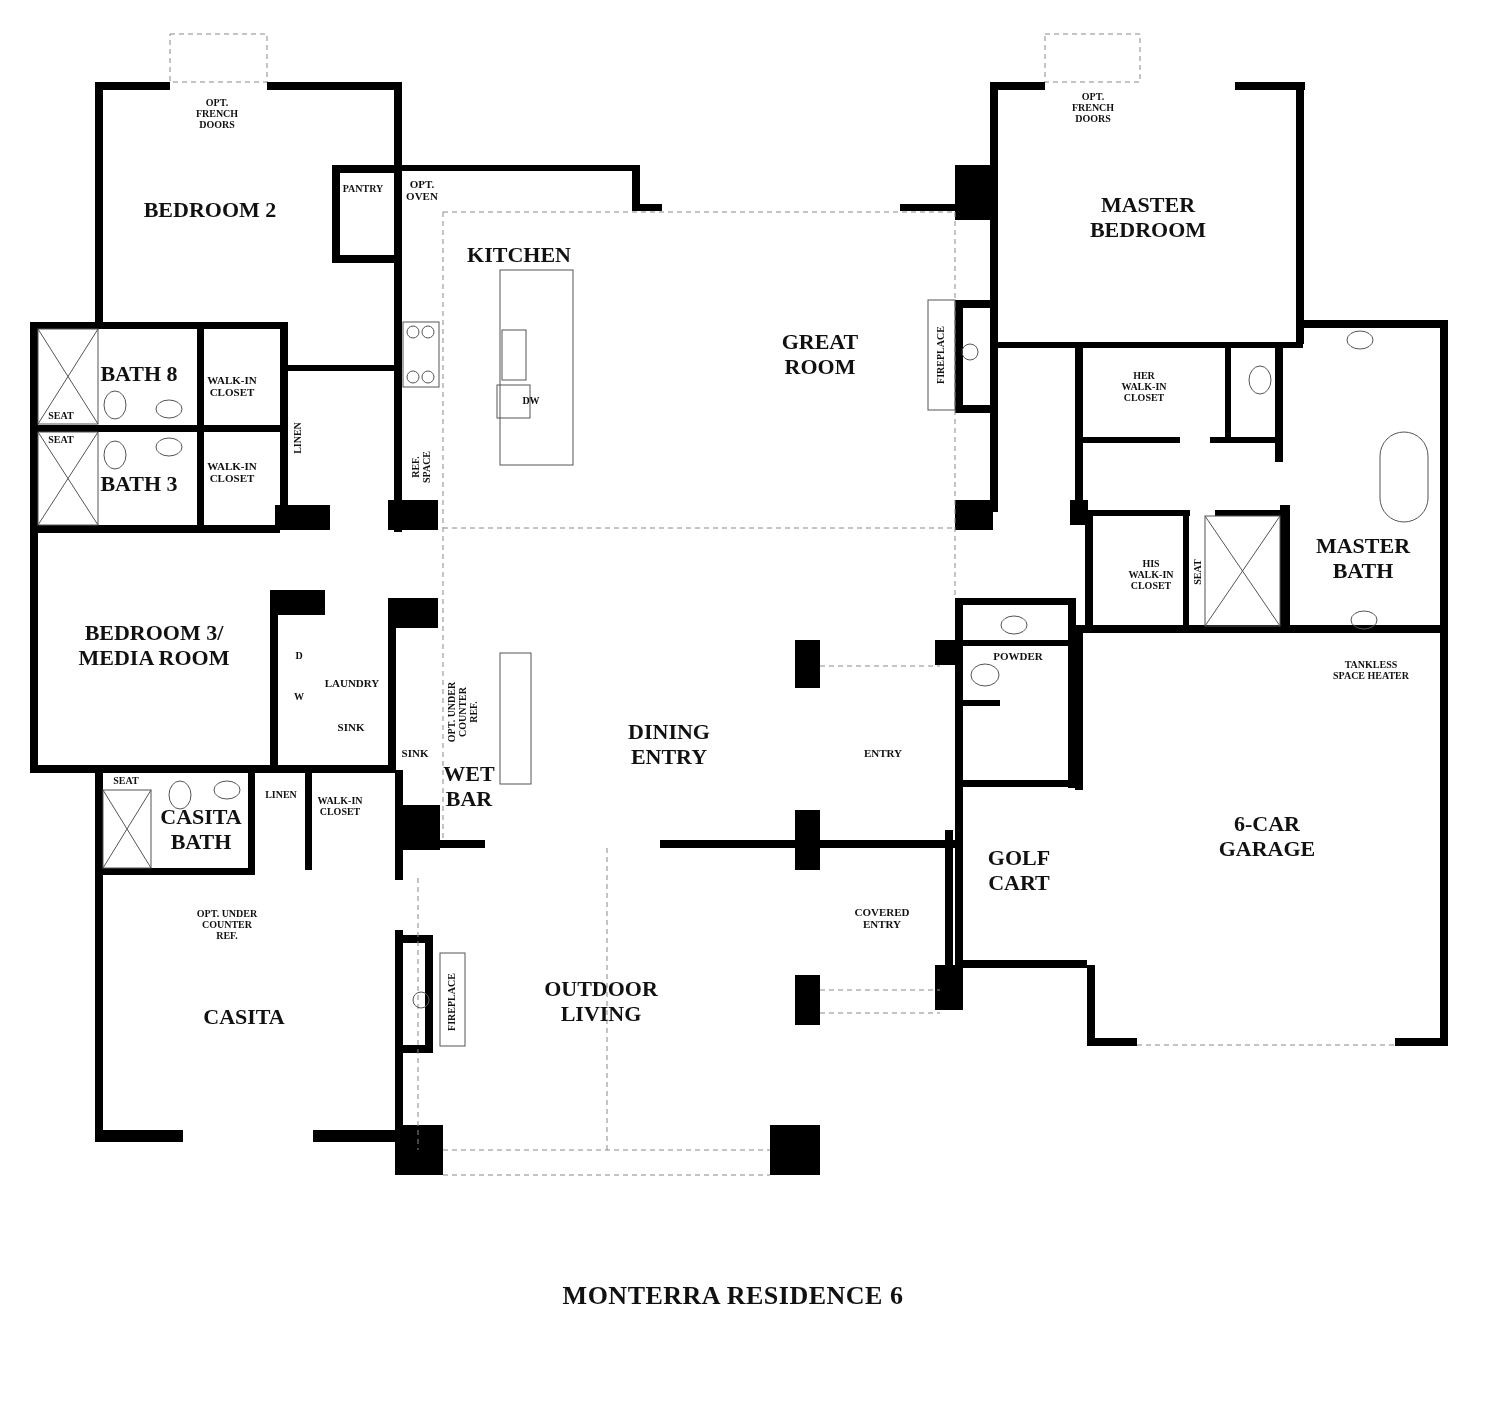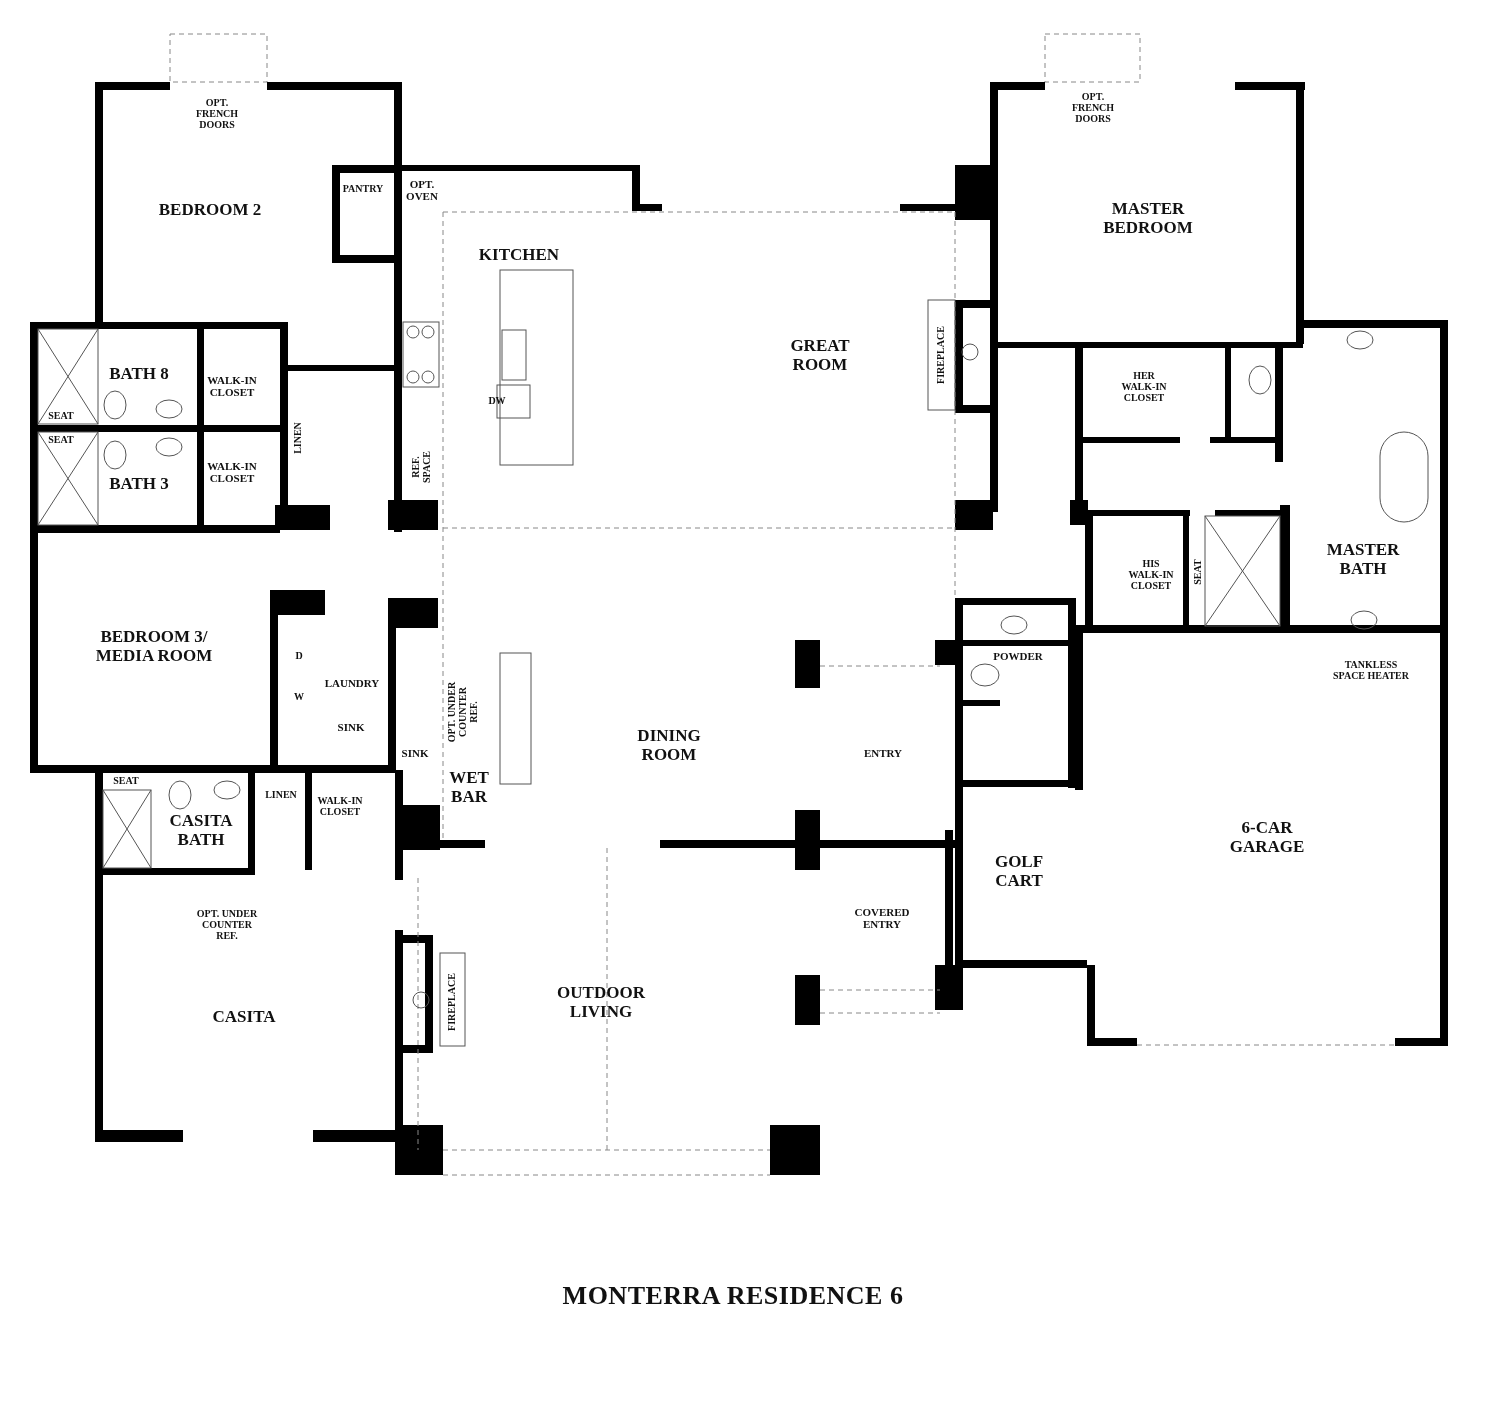--- a/index.html
+++ b/index.html
@@ -1,21 +1,21 @@
 <!DOCTYPE html>
 <html><head>
 <meta charset="utf-8">
 <style>
   html, body { margin:0; padding:0; background:#ffffff; }
   body { width:1500px; height:1409px; position:relative; overflow:hidden;
          font-family:"Liberation Serif","DejaVu Serif",serif; color:#111; }
   #plan { position:absolute; left:0; top:0; width:1500px; height:1409px; }
   .lbl { position:absolute; font-weight:bold; text-align:center; line-height:1.12;
          white-space:pre-line; transform:translate(-50%,-50%); color:#111; }
-  .room { font-size:17px; }
+  .room { font-size:22px; }
   .small { font-size:11px; }
   .tiny { font-size:10px; }
   .vert { transform:translate(-50%,-50%) rotate(-90deg); }
   .title { position:absolute; left:733px; top:1296px; transform:translate(-50%,-50%);
            font-size:26px; font-weight:bold; letter-spacing:0.5px; white-space:nowrap; }
 </style>
 </head>
 <body>
 
 <svg id="plan" viewBox="0 0 1500 1409" xmlns="http://www.w3.org/2000/svg">
@@ -186,21 +186,21 @@
 </svg>
 
 <div class="lbl room" style="left:210px;top:210px">BEDROOM 2</div>
 <div class="lbl tiny" style="left:217px;top:114px">OPT.
 FRENCH
 DOORS</div>
 <div class="lbl tiny" style="left:363px;top:189px">PANTRY</div>
 <div class="lbl small" style="left:422px;top:190px">OPT.
 OVEN</div>
 <div class="lbl room" style="left:519px;top:255px">KITCHEN</div>
-<div class="lbl tiny" style="left:497px;top:401px">DW</div>
+<div class="lbl tiny" style="left:531px;top:401px">DW</div>
 <div class="lbl tiny vert" style="left:421px;top:467px">REF.
 SPACE</div>
 <div class="lbl room" style="left:820px;top:355px">GREAT
 ROOM</div>
 <div class="lbl tiny vert" style="left:941px;top:355px">FIREPLACE</div>
 <div class="lbl room" style="left:1148px;top:218px">MASTER
 BEDROOM</div>
 <div class="lbl tiny" style="left:1093px;top:108px">OPT.
 FRENCH
 DOORS</div>
@@ -230,21 +230,21 @@
 <div class="lbl tiny" style="left:299px;top:697px">W</div>
 <div class="lbl small" style="left:352px;top:683px">LAUNDRY</div>
 <div class="lbl small" style="left:351px;top:727px">SINK</div>
 <div class="lbl small" style="left:415px;top:753px">SINK</div>
 <div class="lbl tiny vert" style="left:463px;top:712px">OPT. UNDER
 COUNTER
 REF.</div>
 <div class="lbl room" style="left:469px;top:787px">WET
 BAR</div>
 <div class="lbl room" style="left:669px;top:745px">DINING
-ROOM</div>
+ENTRY</div>
 <div class="lbl small" style="left:883px;top:753px">ENTRY</div>
 <div class="lbl small" style="left:882px;top:918px">COVERED
 ENTRY</div>
 <div class="lbl small" style="left:1018px;top:656px">POWDER</div>
 <div class="lbl tiny" style="left:1371px;top:670px">TANKLESS
 SPACE HEATER</div>
 <div class="lbl room" style="left:1267px;top:837px">6-CAR
 GARAGE</div>
 <div class="lbl room" style="left:1019px;top:871px">GOLF
 CART</div>

